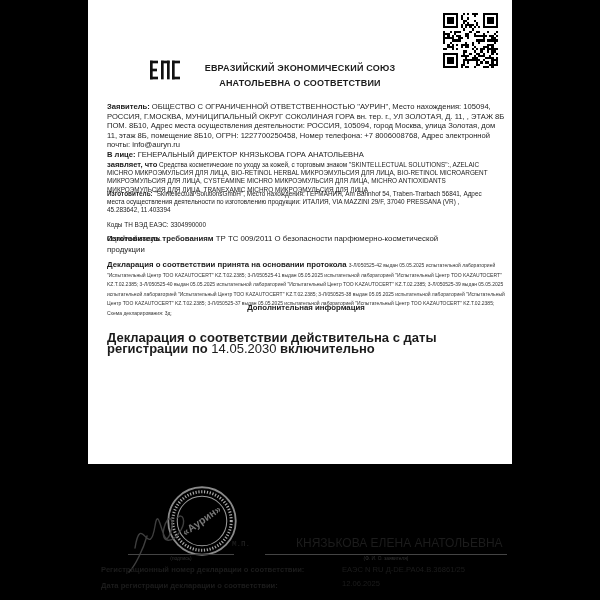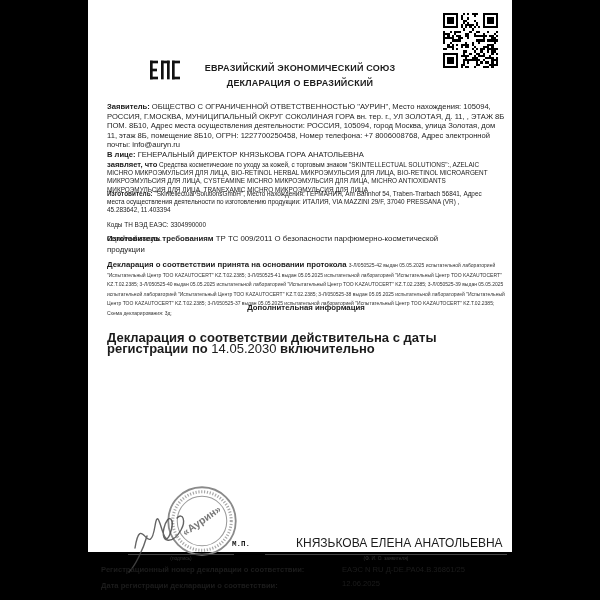--- a/index.html
+++ b/index.html
@@ -1,20 +1,20 @@
 <!DOCTYPE html>
 <html><head>
 <meta charset="utf-8">
 <style>
   html,body{margin:0;padding:0;}
   body{
     width:600px;height:600px;background:#000;position:relative;overflow:hidden;
     font-family:"Liberation Sans",sans-serif;color:#1c1c1c;
   }
-  .page{position:absolute;left:88px;top:0;width:424px;height:552px;background:#ffffff;}
+  .page{position:absolute;left:88px;top:0;width:424px;height:464px;background:#ffffff;}
   .abs{position:absolute;}
   p{margin:6px;}
   .hdr{left:13px;width:398px;text-align:center;font-weight:bold;font-size:9px;letter-spacing:.2px;}
   .block{left:13px;width:398px;font-size:7.6px;line-height:9.6px;}
   .lbl{font-weight:bold;}
   .sm{font-size:6.4px;line-height:8.2px;}
   .tiny{font-size:5px;line-height:5.8px;color:#333;}
   .rule{border-top:1px solid #444;height:0;}
   .under-label{font-size:4.8px;color:#333;text-align:center;}
   .regrow-label{left:13px;font-size:7.6px;font-weight:bold;}
@@ -338,21 +338,21 @@
         <rect x="11" y="24" width="1" height="1"></rect>
         <rect x="14" y="24" width="1" height="1"></rect>
         <rect x="18" y="24" width="1" height="1"></rect>
         <rect x="19" y="24" width="1" height="1"></rect>
         <rect x="20" y="24" width="1" height="1"></rect>
         <rect x="22" y="24" width="1" height="1"></rect>
       </svg>
   </div>
 
   <div class="abs hdr" style="top:63px;">ЕВРАЗИЙСКИЙ ЭКОНОМИЧЕСКИЙ СОЮЗ</div>
-  <div class="abs hdr" style="top:78px;">ДЕКЛАРАЦИЯ О ЕВРАЗИЙСКИЙ</div>
+  <div class="abs hdr" style="top:78px;">АНАТОЛЬЕВНА О СООТВЕТСТВИИ</div>
 
   <p class="abs block" style="top:96px;"><b class="lbl">Заявитель:</b> <span>ОБЩЕСТВО С ОГРАНИЧЕННОЙ ОТВЕТСТВЕННОСТЬЮ "АУРИН", Место нахождения: 105094, РОССИЯ, Г.МОСКВА, МУНИЦИПАЛЬНЫЙ ОКРУГ СОКОЛИНАЯ ГОРА вн. тер. г., УЛ ЗОЛОТАЯ, Д. 11, , ЭТАЖ 8Б ПОМ. 8Б10, Адрес места осуществления деятельности: РОССИЯ, 105094, город Москва, улица Золотая, дом 11, этаж 8Б, помещение 8Б10, ОГРН: 1227700250458, Номер телефона: +7 8006008768, Адрес электронной почты: info@auryn.ru</span></p>
 
   <p class="abs block" style="top:144px;"><b class="lbl">В лице:</b> <span>ГЕНЕРАЛЬНЫЙ ДИРЕКТОР КНЯЗЬКОВА ГОРА АНАТОЛЬЕВНА</span></p>
 
   <p class="abs block sm" style="top:155px;"><b class="lbl" style="font-size:7.6px;">заявляет, что</b> <span>Средства косметические по уходу за кожей, с торговым знаком "SKINTELLECTUAL SOLUTIONS":, AZELAIC MICHRO МИКРОЭМУЛЬСИЯ ДЛЯ ЛИЦА, BIO-RETINOL HERBAL МИКРОЭМУЛЬСИЯ ДЛЯ ЛИЦА, BIO-RETINOL MICROARGENT МИКРОЭМУЛЬСИЯ ДЛЯ ЛИЦА, CYSTEAMINE MICHRO МИКРОЭМУЛЬСИЯ ДЛЯ ЛИЦА, MICHRO ANTIOXIDANTS МИКРОЭМУЛЬСИЯ ДЛЯ ЛИЦА, TRANEXAMIC MICHRO МИКРОЭМУЛЬСИЯ ДЛЯ ЛИЦА</span></p>
 
   <div class="abs block sm" style="top:184px;">
     <p><b class="lbl">Изготовитель:</b> <span>"Skintellectual SolutionsGmbH", Место нахождения: ГЕРМАНИЯ, Am Bahnhof 54, Traben-Trarbach 56841, Адрес места осуществления деятельности по изготовлению продукции: ИТАЛИЯ, VIA MAZZINI 29/F, 37040 PRESSANA (VR) , 45.283642, 11.403394</span></p>
     <p>Коды ТН ВЭД ЕАЭС: 3304990000</p>

